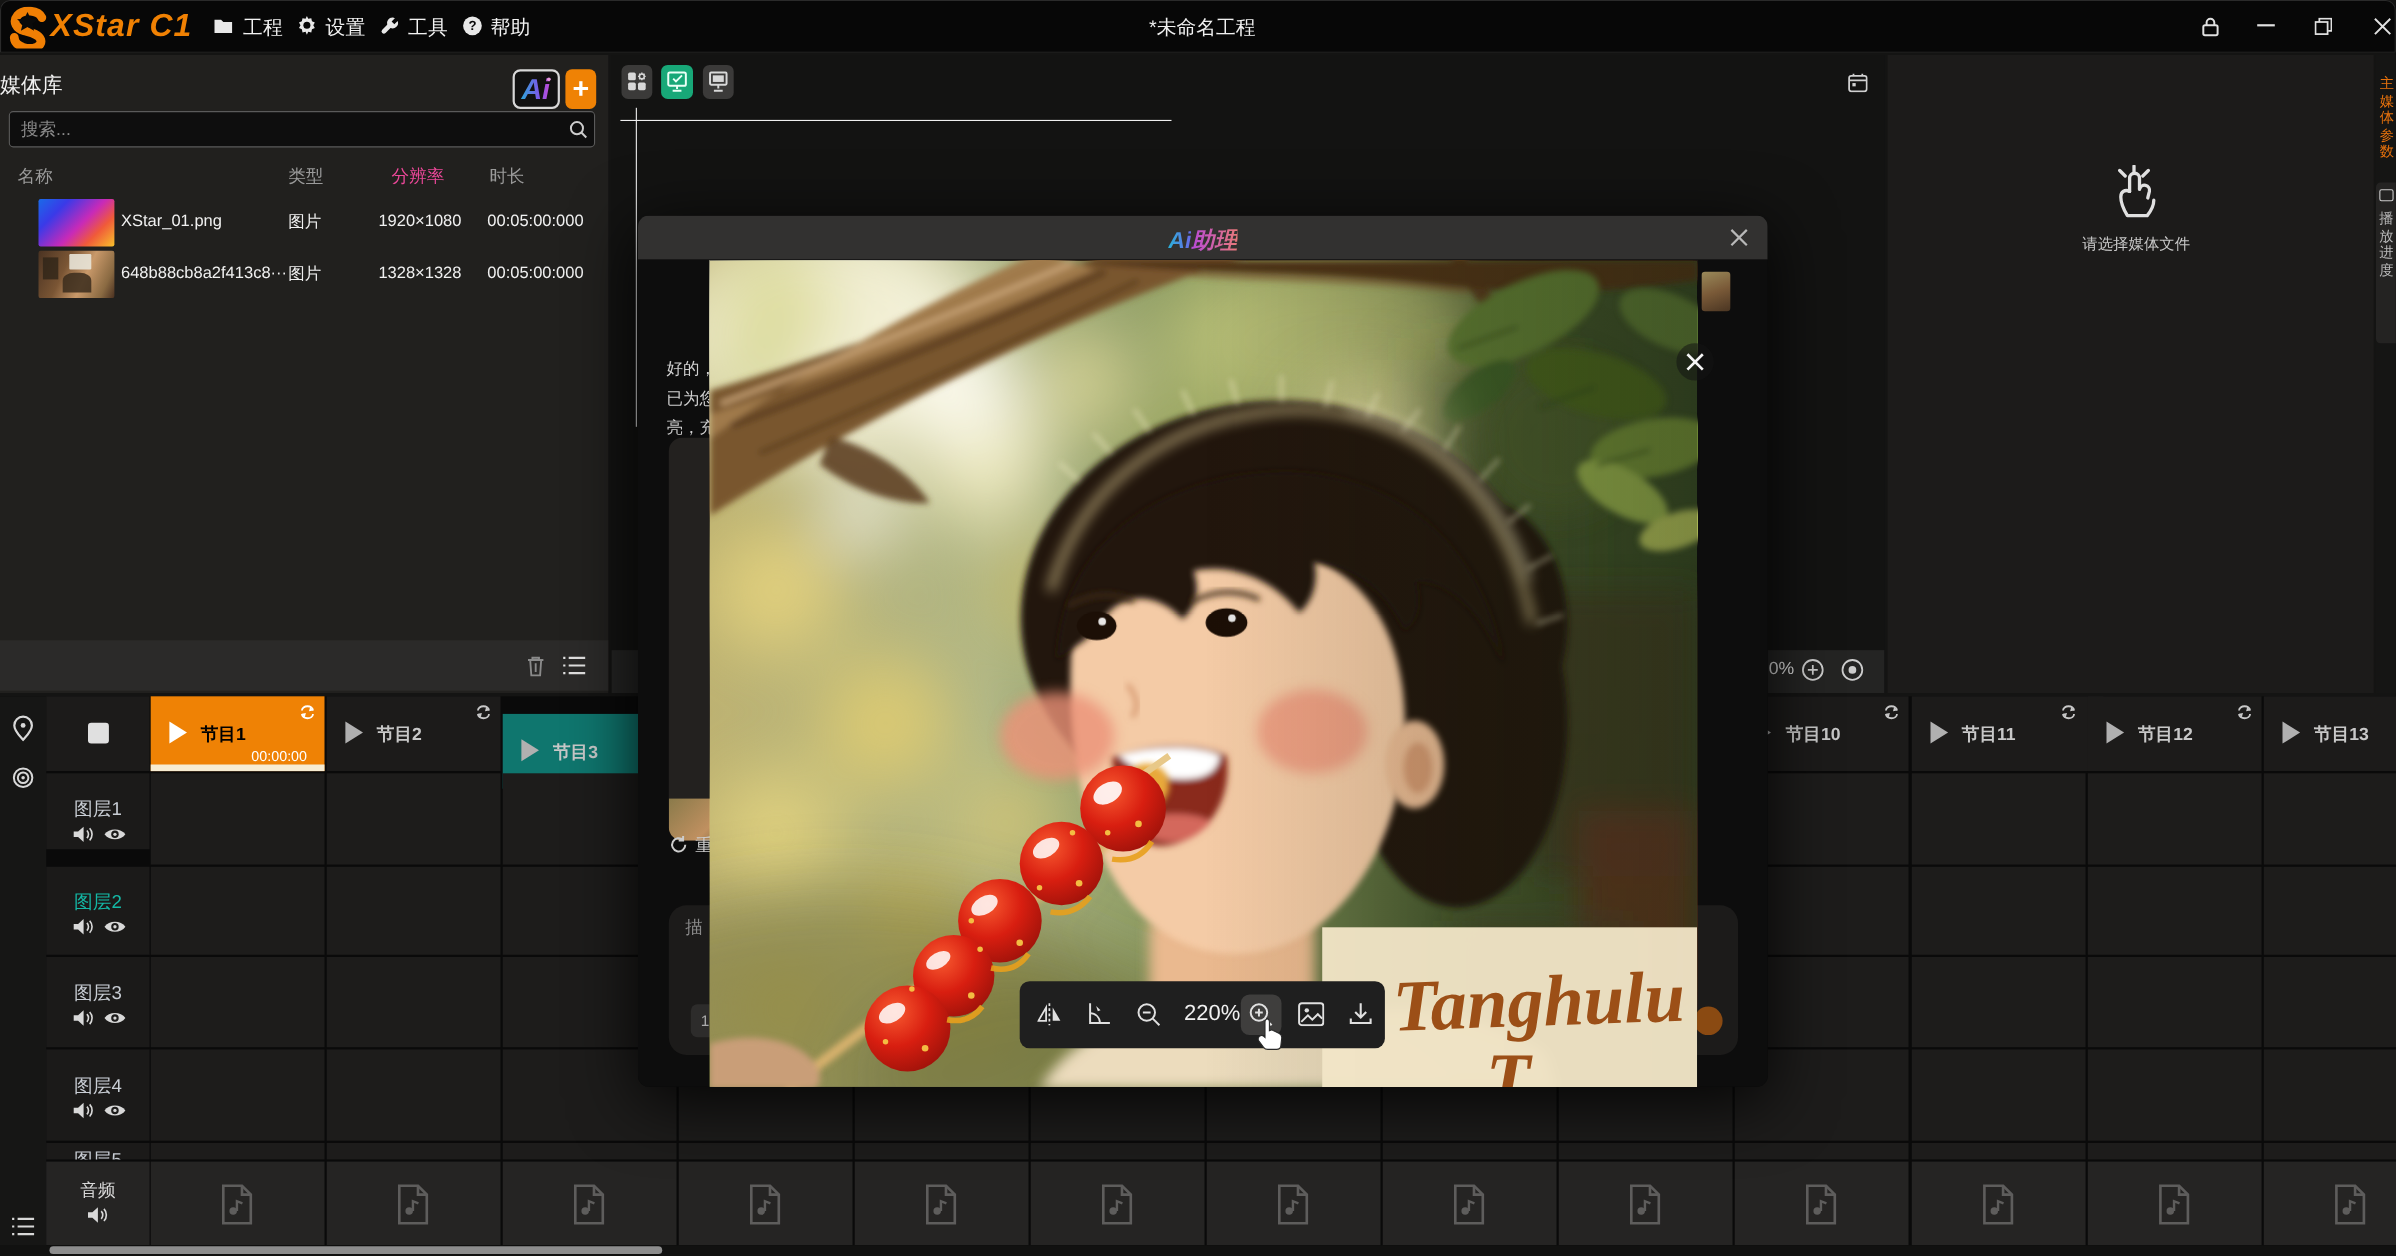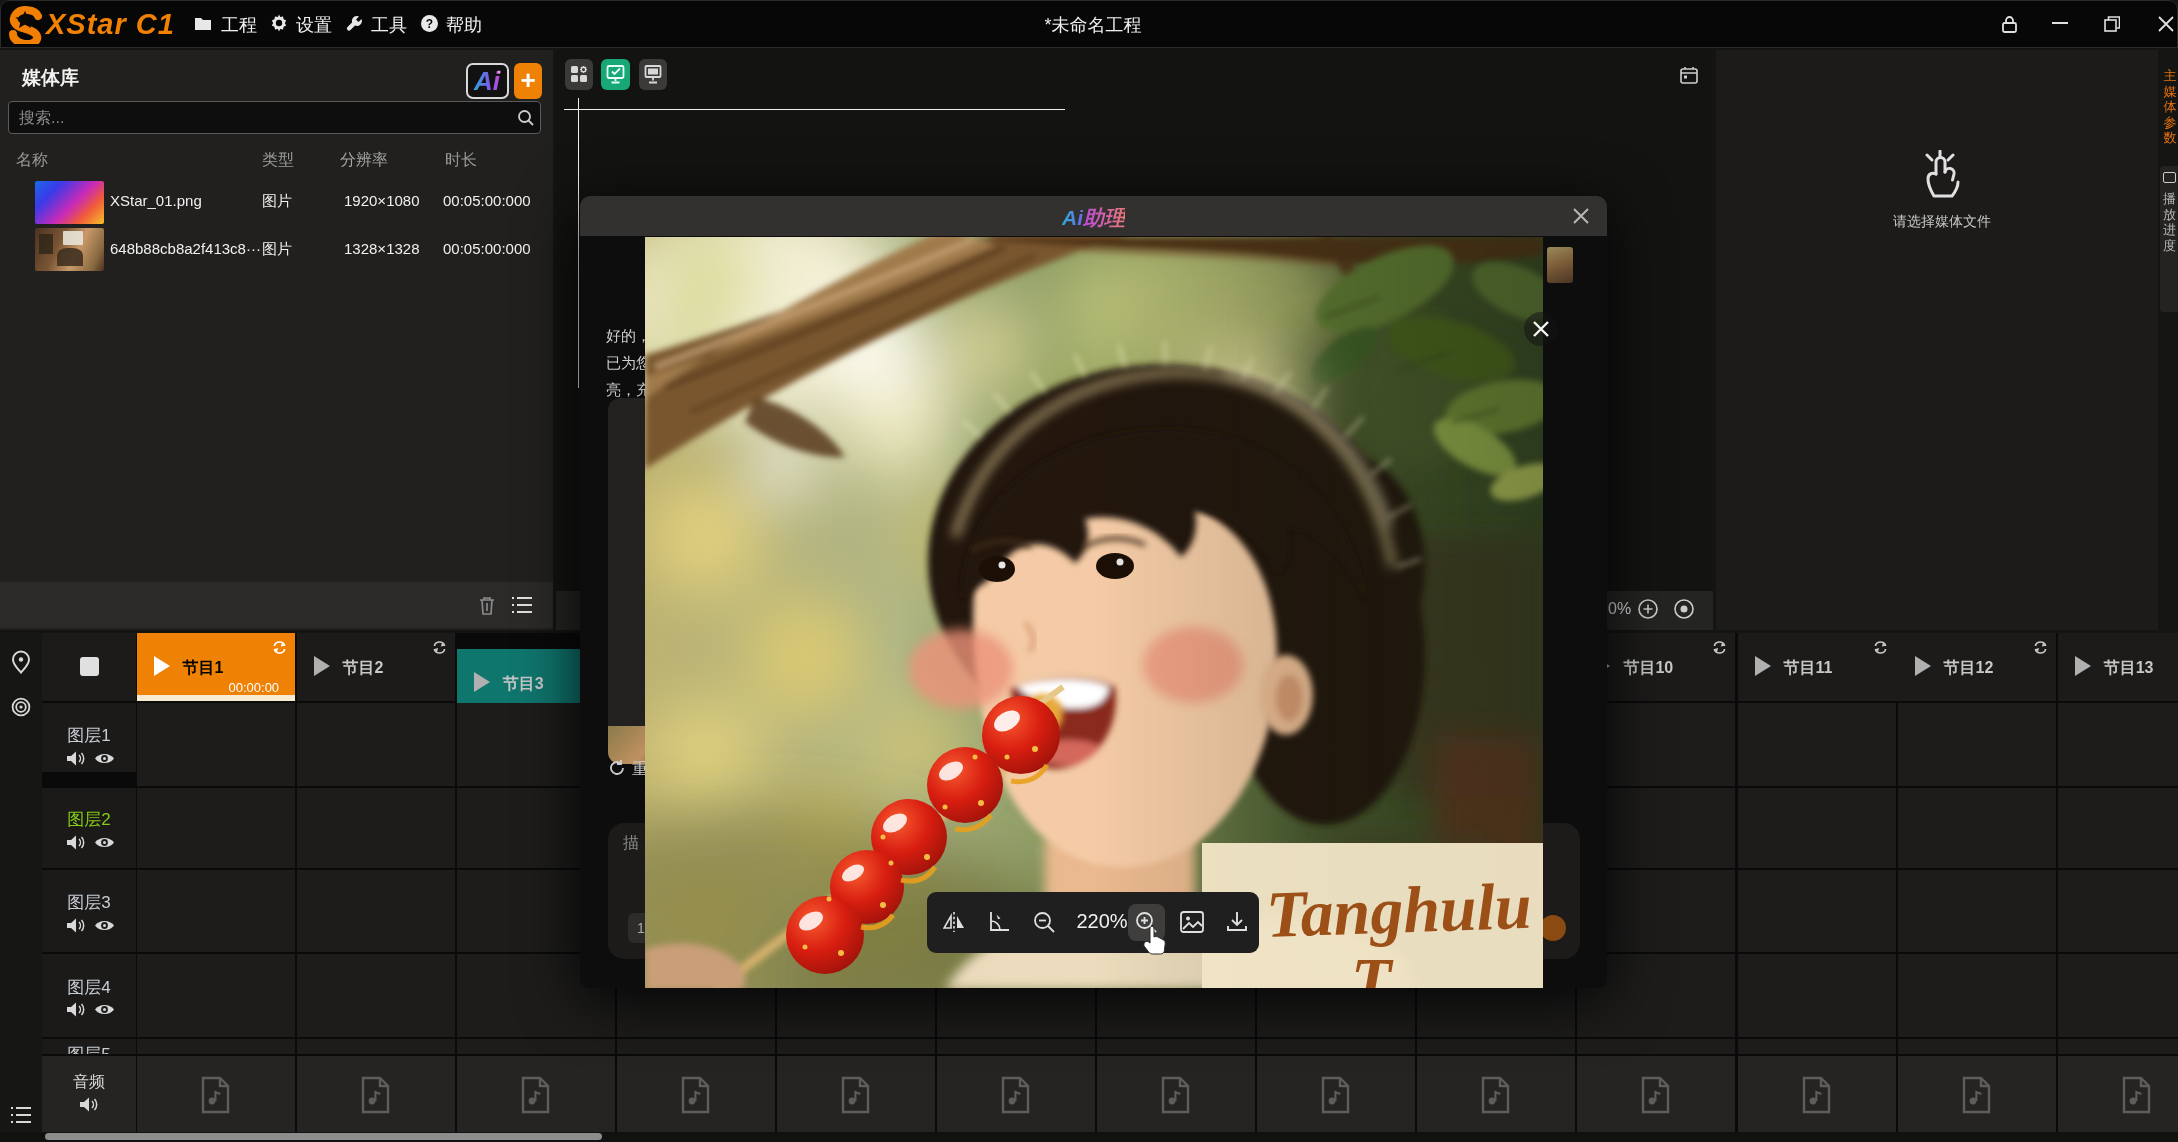--- a/index.html
+++ b/index.html
@@ -53,21 +53,21 @@
   <svg class="abs" style="left:2104px;top:16px;" width="16" height="16" viewBox="0 0 16 16">
         <rect x="1" y="4" width="11" height="11" fill="none" stroke="#e0e0e0" stroke-width="1.6"></rect>
         <path d="M4.5 4 V1 h11 v11 h-3" fill="none" stroke="#e0e0e0" stroke-width="1.6"></path>
       </svg>
   <svg class="abs" style="left:2157px;top:15px;" width="18" height="18" viewBox="0 0 18 18">
         <path d="M2 2 L16 16 M16 2 L2 16" stroke="#e0e0e0" stroke-width="1.8"></path>
       </svg>
 </div>
 
 <div class="abs" style="left:0;top:50px;width:553px;height:580px;background:#21201e;">
-  <div class="abs" style="left:22px;top:15px;font-size:19px;font-weight:bold;color:#f2f2f2;">媒体库</div>
+  <div class="abs" style="left:0;top:15px;font-size:19px;font-weight:normal;color:#f2f2f2;">媒体库</div>
 
   <div class="abs" style="left:466px;top:13px;width:43px;height:36px;border:2px solid #d8d8d8;border-radius:7px;background:#111;">
     <svg width="39" height="32" viewBox="0 0 39 32">
       <defs>
             <linearGradient id="aig" x1="0" y1="0" x2="1" y2="0">
               <stop offset="0" stop-color="#2aa8d8"></stop>
               <stop offset="0.6" stop-color="#7a5ae8"></stop>
               <stop offset="1" stop-color="#c84ad8"></stop>
             </linearGradient>
           </defs>
@@ -81,21 +81,21 @@
   <div class="abs" style="left:8px;top:51px;width:533px;height:33px;background:#0e0e0e;border:1px solid #5a5a5a;border-radius:4px;">
     <div class="abs" style="left:10px;top:6px;font-size:16px;color:#8a8a8a;">搜索...</div>
     <svg class="abs" style="left:508px;top:7px;" width="18" height="18" viewBox="0 0 18 18">
           <circle cx="7.5" cy="7.5" r="5.5" fill="none" stroke="#cccccc" stroke-width="1.8"></circle>
           <path d="M11.5 11.5 L16 16" stroke="#cccccc" stroke-width="1.8"></path>
         </svg>
   </div>
 
   <div class="abs" style="left:16px;top:100px;font-size:16px;color:#9a9a9a;">名称</div>
   <div class="abs" style="left:262px;top:100px;font-size:16px;color:#9a9a9a;">类型</div>
-  <div class="abs" style="left:340px;top:100px;font-size:16px;color:#a3a3a3;">分辨率</div>
+  <div class="abs" style="left:356px;top:100px;font-size:16px;color:#ec4899;">分辨率</div>
   <div class="abs" style="left:445px;top:100px;font-size:16px;color:#9a9a9a;">时长</div>
 
   <div class="abs" style="left:35px;top:131px;width:69px;height:43px;background:linear-gradient(135deg,#1a6ae8 0%,#3a3ae8 25%,#c82ab8 55%,#f05a3a 75%,#f8c02a 100%);border-radius:2px;"></div>
   <div class="abs" style="left:110px;top:142px;font-size:15px;color:#f0f0f0;">XStar_01.png</div>
   <div class="abs" style="left:262px;top:142px;font-size:15px;color:#f0f0f0;">图片</div>
   <div class="abs" style="left:344px;top:142px;font-size:15px;color:#f0f0f0;">1920×1080</div>
   <div class="abs" style="left:443px;top:142px;font-size:15px;color:#f0f0f0;">00:05:00:000</div>
 
   <div class="abs" style="left:35px;top:178px;width:69px;height:43px;background:linear-gradient(115deg,#4a3322 0%,#7a5534 35%,#c9996a 60%,#8a6a42 85%,#4a3020 100%);border-radius:2px;overflow:hidden;">
     <div class="abs" style="left:28px;top:3px;width:20px;height:14px;background:#e8e4d8;opacity:.9;border-radius:1px;"></div>
@@ -381,21 +381,21 @@
 <div class="abs" style="left:776.9px;top:70.0px;width:158.0px;height:82.5px;background:#1d1c1b;"></div>
 <div class="abs" style="left:937.0px;top:70.0px;width:158.0px;height:82.5px;background:#1d1c1b;"></div>
 <div class="abs" style="left:1097.1px;top:70.0px;width:158.0px;height:82.5px;background:#1d1c1b;"></div>
 <div class="abs" style="left:1257.2px;top:70.0px;width:158.0px;height:82.5px;background:#1d1c1b;"></div>
 <div class="abs" style="left:1417.3px;top:70.0px;width:158.0px;height:82.5px;background:#1d1c1b;"></div>
 <div class="abs" style="left:1577.4px;top:70.0px;width:158.0px;height:82.5px;background:#1d1c1b;"></div>
 <div class="abs" style="left:1737.5px;top:70.0px;width:158.0px;height:82.5px;background:#1d1c1b;"></div>
 <div class="abs" style="left:1897.6px;top:70.0px;width:158.0px;height:82.5px;background:#1d1c1b;"></div>
 <div class="abs" style="left:2057.7px;top:70.0px;width:158.0px;height:82.5px;background:#1d1c1b;"></div>
 <div class="abs" style="left:42px;top:154.5px;width:94px;height:80.5px;background:#1b1a19;overflow:hidden;">
-<div class="abs" style="left:0;top:20px;width:94px;text-align:center;font-size:17px;color:#84cc16;">图层2</div>
+<div class="abs" style="left:0;top:20px;width:94px;text-align:center;font-size:17px;color:#14b8a6;">图层2</div>
 <svg class="abs" style="left:24px;top:46px;" width="20" height="17" viewBox="0 0 20 17">
           <path d="M1 6 h4 l5-4.5 v14 L5 11 H1 Z" fill="#d8d8d8"></path>
           <path d="M13 5 a5 5 0 0 1 0 7 M15.5 3 a8 8 0 0 1 0 11" fill="none" stroke="#d8d8d8" stroke-width="1.5"></path>
         </svg>
 <svg class="abs" style="left:52px;top:47px;" width="21" height="15" viewBox="0 0 21 15">
           <path d="M1 7.5 C5 1.5 16 1.5 20 7.5 C16 13.5 5 13.5 1 7.5 Z" fill="#d8d8d8"></path>
           <circle cx="10.5" cy="7.5" r="3.4" fill="#1c1b1a"></circle>
           <circle cx="10.5" cy="7.5" r="1.5" fill="#d8d8d8"></circle>
         </svg>
 </div>

